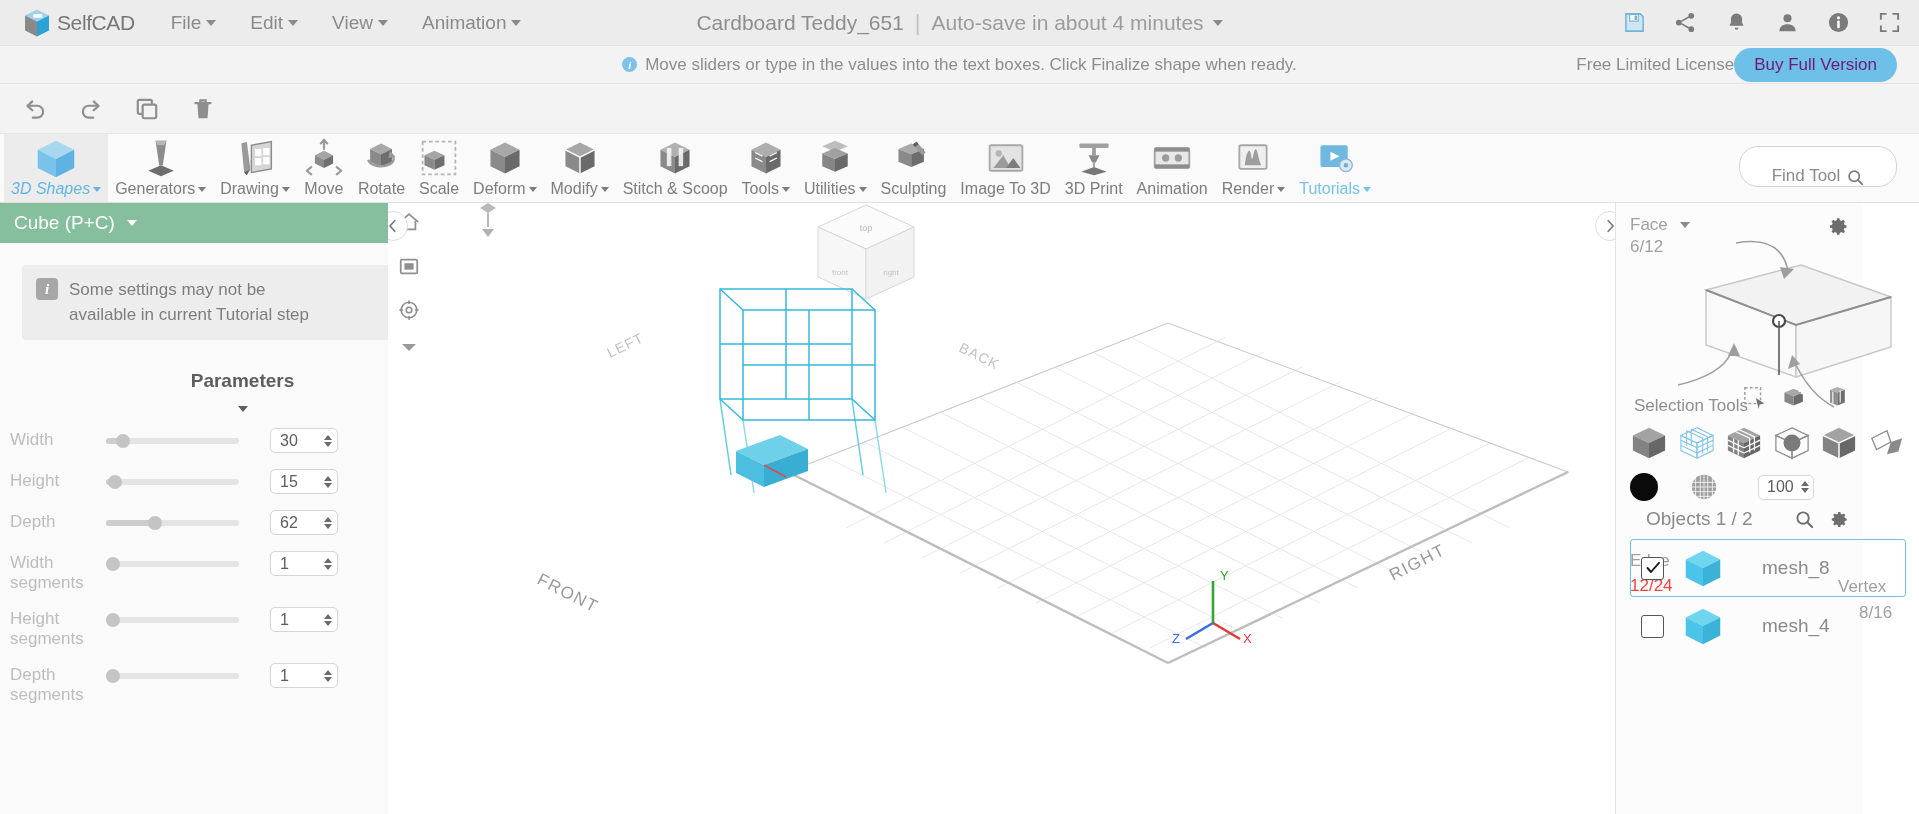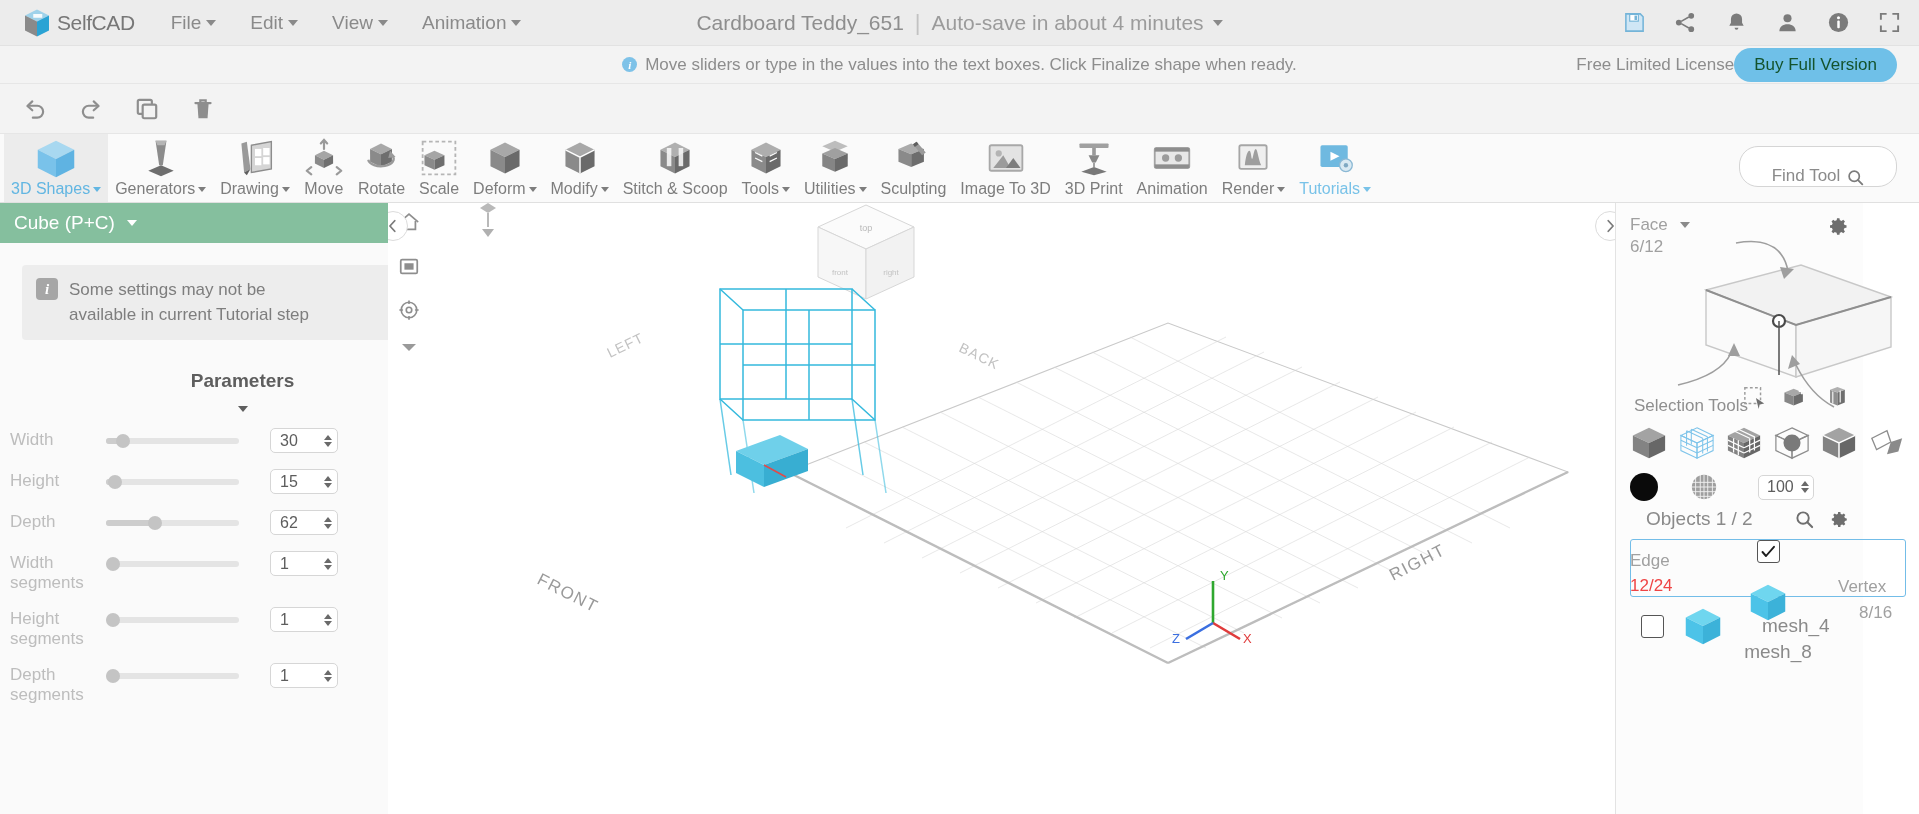--- a/index.html
+++ b/index.html
@@ -53,21 +53,21 @@
     width: 15px; height: 15px; border-radius: 50%; background: #7ec2e8;
     color: #fff; font-size: 11px; font-style: italic; font-weight: bold;
     display: inline-flex; align-items: center; justify-content: center;
     font-family: "Liberation Serif", serif;
   }
   .license-zone {
     position: absolute; right: 22px; display: flex; align-items: center; 
   }
   .license-label { font-size: 17px; color: #8d8d8d; }
   .buy-btn {
-    background: #6fc0e8; color: #14532d; font-size: 17px;
+    background: #6fc0e8; color: #701a75; font-size: 17px;
     padding: 7px 20px; border-radius: 17px; border: none; cursor: pointer;
     font-family: "Liberation Sans", sans-serif;
   }
 
   
   .editrow {
     position: absolute; top: 84px; left: 0; width: 1919px; height: 50px;
     background: #f3f3f3; display: flex; align-items: center; border-bottom: 1px solid #e6e6e6;
   }
   .erbtn { margin-left: 30px; cursor: pointer; }
@@ -83,21 +83,21 @@
     display: flex; flex-direction: column; align-items: center;
     justify-content: flex-start; padding: 3px 7px 0 7px; cursor: pointer;
     min-width: 52px; height: 68px;
   }
   .tool.active { background: #ececec; }
   .tool-ico { height: 42px; display: flex; align-items: center; justify-content: center; }
   .tool-lbl {
     font-size: 16px; color: #7d7d7d; margin-top: 1px; white-space: nowrap;
     display: flex; align-items: center; gap: 3px;
   }
-  .tool.active .tool-lbl { color: #62b6e2; }
+  .tool.active .tool-lbl { color: #62b6e2; font-style: italic; }
   .tool.link .tool-lbl { color: #78c2e8; }
   .mini-caret {
     width: 0; height: 0; border-left: 4px solid transparent;
     border-right: 4px solid transparent; border-top: 5px solid currentColor;
   }
   .findtool {
     position: absolute; right: 22px; top: 12px;
     width: 158px; height: 41px; border: 1px solid #d5d5d5; border-radius: 19px;
     background: #fff; display: flex; align-items: flex-end; justify-content: center; gap: 7px;
     cursor: pointer;
@@ -212,21 +212,21 @@
     position: absolute; top: 305px; left: 14px; right: 14px;
     display: flex; align-items: center; justify-content: space-between; margin-left: 16px;
   }
   .objects-title { font-size: 19px; color: #8a8a8a; }
   .objects-actions { display: flex; align-items: center; gap: 16px; }
   .objlist { position: absolute; top: 336px; left: 14px; width: 276px; }
   .objrow {
     display: flex; align-items: center; height: 58px; padding: 0 10px; gap: 16px;
     border-radius: 3px; cursor: pointer;
   }
-  .objrow.selected { border: 1px solid #73bde8; flex-direction: column; }
+  .objrow.selected { border: 1px solid #73bde8; }
   .objrow:not(.selected) { border: 1px solid transparent; }
   .objcheck {
     width: 23px; height: 23px; border: 1.5px solid #555; border-radius: 3px; background: #fff;
     display: flex; align-items: center; justify-content: center; flex-shrink: 0;
   }
   .objname { font-size: 19px; color: #8a8a8a; margin-left: 20px; }
   .objthumb { flex-shrink: 0; }
 </style>
 </head>
 <body>

